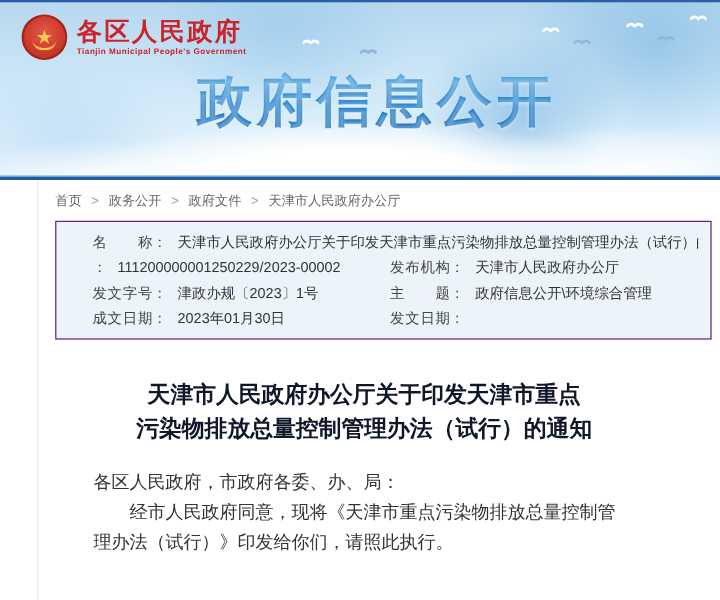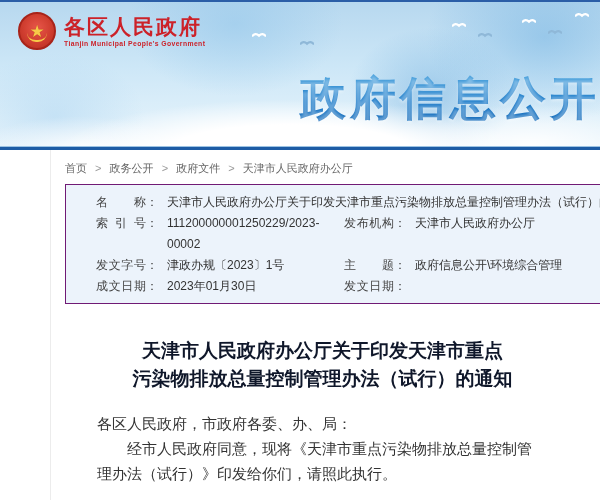--- a/index.html
+++ b/index.html
@@ -30,34 +30,34 @@
     display:flex; align-items:center; justify-content:center; }
   .emblem .star { color:#f7c948; font-size:17px; line-height:1;
     text-shadow:0 0 1px #a8241a; }
   .emblem::after { content:""; position:absolute; left:7px; right:7px; bottom:6px;
     height:7px; border-bottom:2px solid #f7c948; border-radius:0 0 12px 12px; }
   .site-name { color:#cc2229; font-weight:bold; font-size:21px;
     letter-spacing:2px; line-height:1.1; white-space:nowrap; }
   .site-name-en { color:#cc2229; font-weight:bold; font-size:6.8px;
     letter-spacing:.4px; margin-top:2px; white-space:nowrap; }
 
-  .banner-title { position:absolute; top:66px; left:0; width:100%;
-    padding-left:28px; text-align:right; font-size:46px; font-weight:bold;
+  .banner-title { position:absolute; top:52px; left:0; width:100%;
+    padding-left:28px; text-align:center; font-size:46px; font-weight:bold;
     letter-spacing:4px; color:#1e88d0; white-space:nowrap;
     background:linear-gradient(180deg,#5db0e4 0%, #1577c8 55%, #1466b4 100%);
     -webkit-background-clip:text; background-clip:text;
     -webkit-text-fill-color:transparent;
     text-shadow:0 2px 3px rgba(255,255,255,.35); }
 
   .bird { position:absolute; width:14px; height:6px; }
   .bird path { fill:none; stroke:#ffffff; stroke-width:1.6; }
   .bird.dk path { stroke:#8fb8d8; }
 
   
-  .content { position:relative; background:#fff; margin-left:50px;
+  .content { position:relative; background:#fff; margin-left:31px;
     border-left:1px solid #ececec; min-height:350px; padding:8px 8px 0 14px; }
 
   .breadcrumb { font-size:11px; color:#666; line-height:16px; margin-top:2px; }
   .breadcrumb .sep { color:#999; margin:0 5px; }
   .breadcrumb .crumb { color:#666; text-decoration:none; cursor:pointer; }
 
   .meta-box { margin-top:8px; width:547px; background:#ecf3fb;
     border:1px solid #701a75; padding:7px 10px 6px 30px; font-size:12px;
     color:#333; }
   .meta-row { display:flex; line-height:21px; }
@@ -132,21 +132,20 @@
   </div>
 
   <div class="meta-box">
     <div class="meta-row">
       <span class="lbl">名称</span>
       <span class="colon">：</span>
       <span class="val nowrap">天津市人民政府办公厅关于印发天津市重点污染物排放总量控制管理办法（试行）的通知</span>
     </div>
     <div class="meta-row">
       <div class="meta-cell left">
-        <span class="lbl">索引号</span>
         <span class="colon">：</span>
         <span class="val">111200000001250229/2023-00002</span>
       </div>
       <div class="meta-cell right">
         <span class="lbl">发布机构</span>
         <span class="colon">：</span>
         <span class="val">天津市人民政府办公厅</span>
       </div>
     </div>
     <div class="meta-row">

